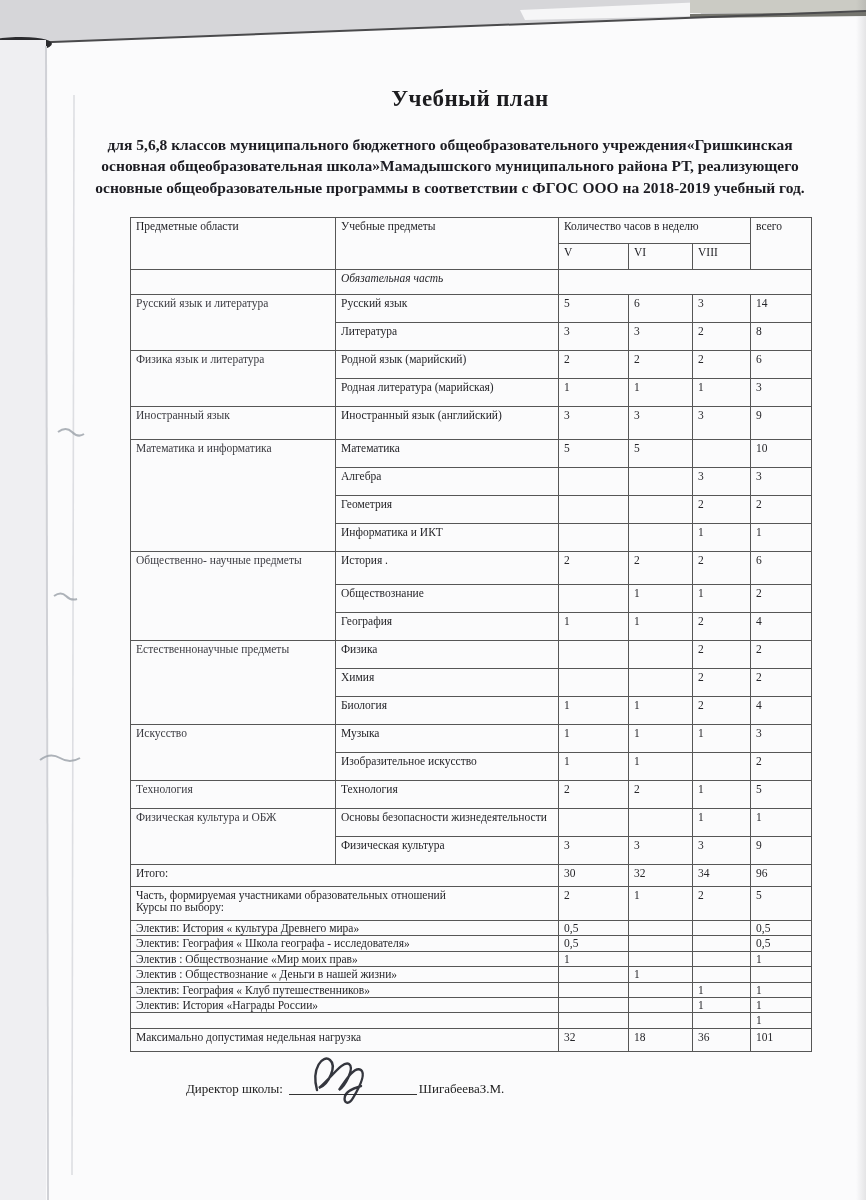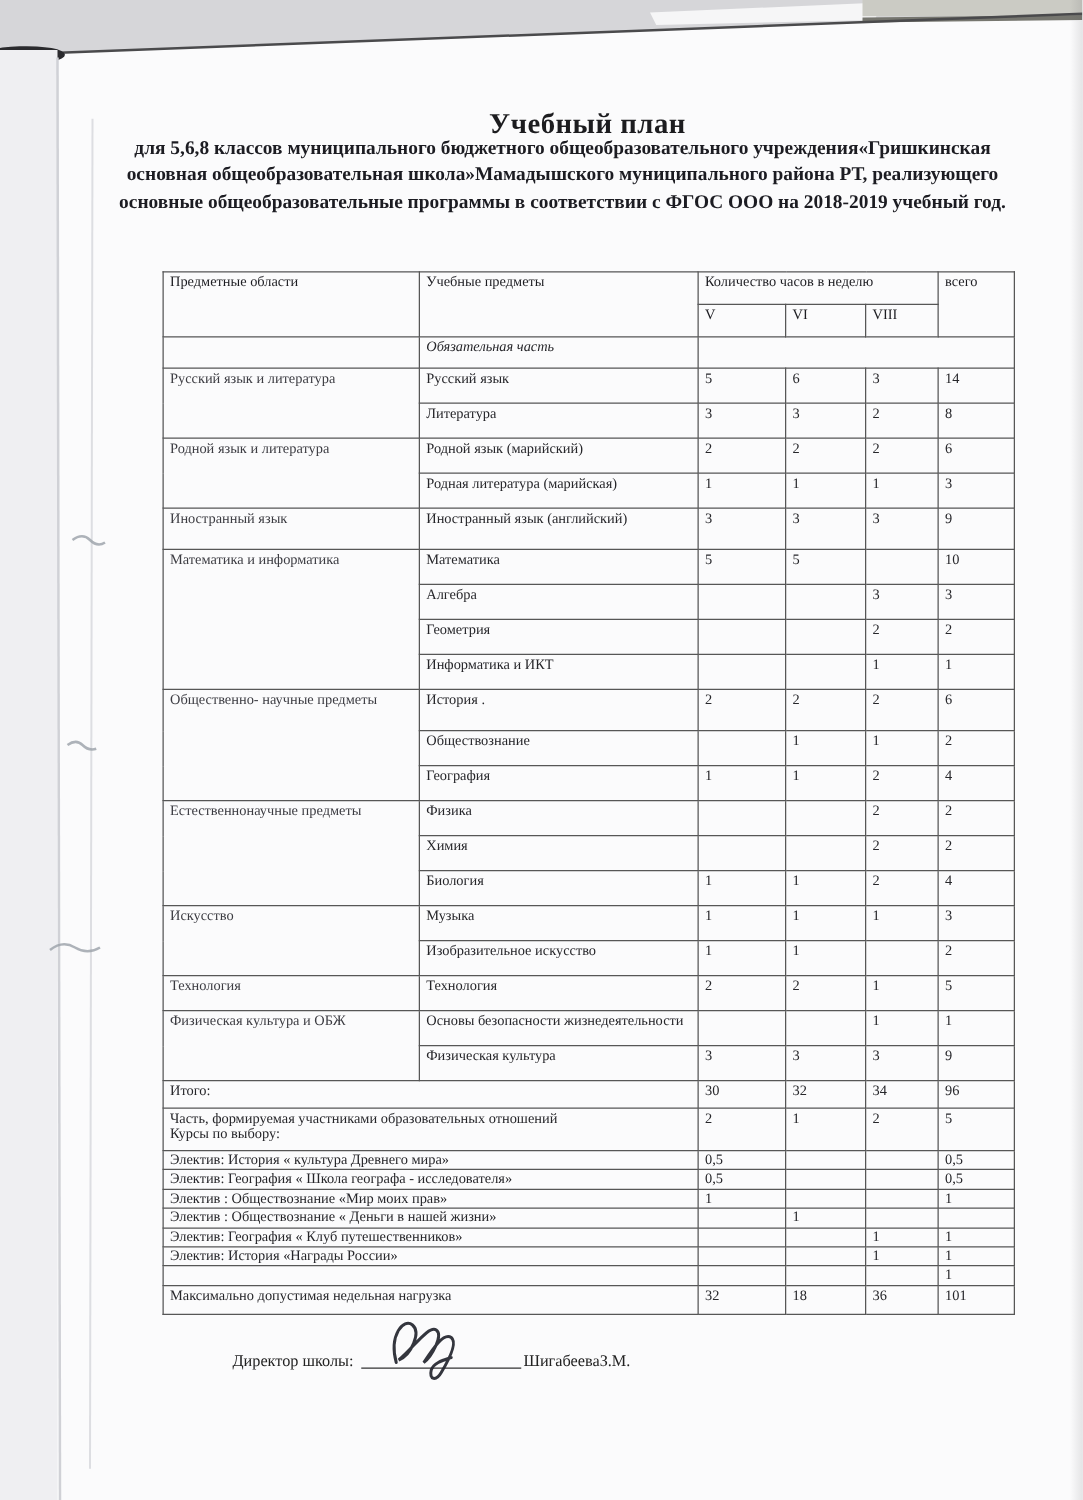--- a/index.html
+++ b/index.html
@@ -8,21 +8,21 @@
 
   
   .scan-top{position:absolute;left:0;top:0;pointer-events:none;}
   .scan-left{position:absolute;left:0;top:0;pointer-events:none;}
   .scan-right{position:absolute;right:0;top:0;width:10px;height:1200px;
     background:linear-gradient(to right,rgba(0,0,0,0),rgba(90,90,95,.14));pointer-events:none;}
 
   
   .page-title{position:absolute;left:130px;top:86px;width:680px;text-align:center;
     font-size:23px;font-weight:bold;color:#1c1c1f;letter-spacing:.4px;}
-  .page-subtitle{position:absolute;left:92px;top:108px;width:716px;text-align:center;
+  .page-subtitle{position:absolute;left:92px;top:134px;width:716px;text-align:center;
     font-size:15.5px;font-weight:bold;color:#1c1c22;line-height:1.38;}
 
   
   table.plan{position:absolute;left:130px;top:217px;width:681px;border-collapse:collapse;
     table-layout:fixed;font-size:11.5px;color:#26262a;}
   table.plan td,table.plan th{border:1px solid #565656;padding:2px 5px;vertical-align:top;
     text-align:left;font-weight:normal;overflow:hidden;position:relative;}
   table.plan th{font-weight:normal;color:#1d1d22;}
   .c{text-align:center;}
   .b{font-weight:bold;}
@@ -108,21 +108,21 @@
     </tr>
     <tr class="rh-m">
       <td>Литература</td>
       <td class="c">3</td>
       <td class="c">3</td>
       <td class="c">2</td>
       <td class="c">8</td>
     </tr>
 
     <tr class="rh-m">
-      <td rowspan="2" class="area vm">Родной язык и литература</td>
+      <td rowspan="2" class="area vm">Физика язык и литература</td>
       <td>Родной  язык (марийский)</td>
       <td class="c">2</td>
       <td class="c">2</td>
       <td class="c">2</td>
       <td class="c">6</td>
     </tr>
     <tr class="rh-m">
       <td>Родная литература (марийская)</td>
       <td class="c">1</td>
       <td class="c">1</td>

